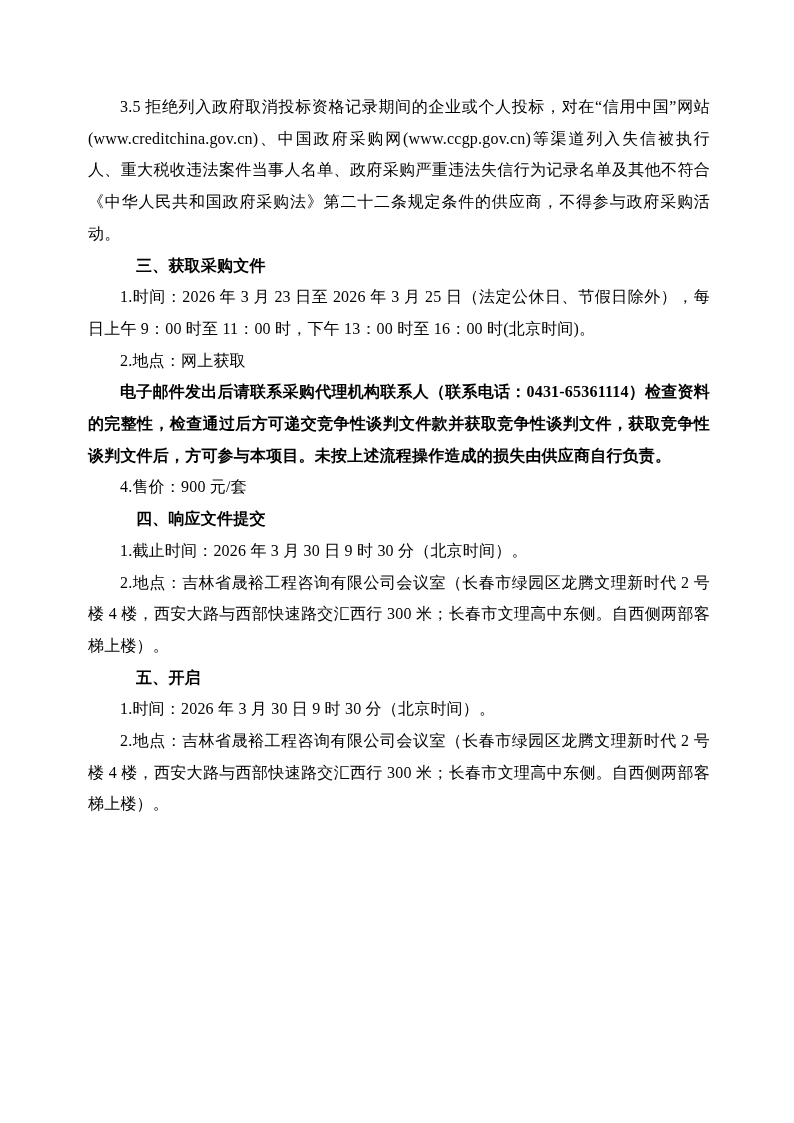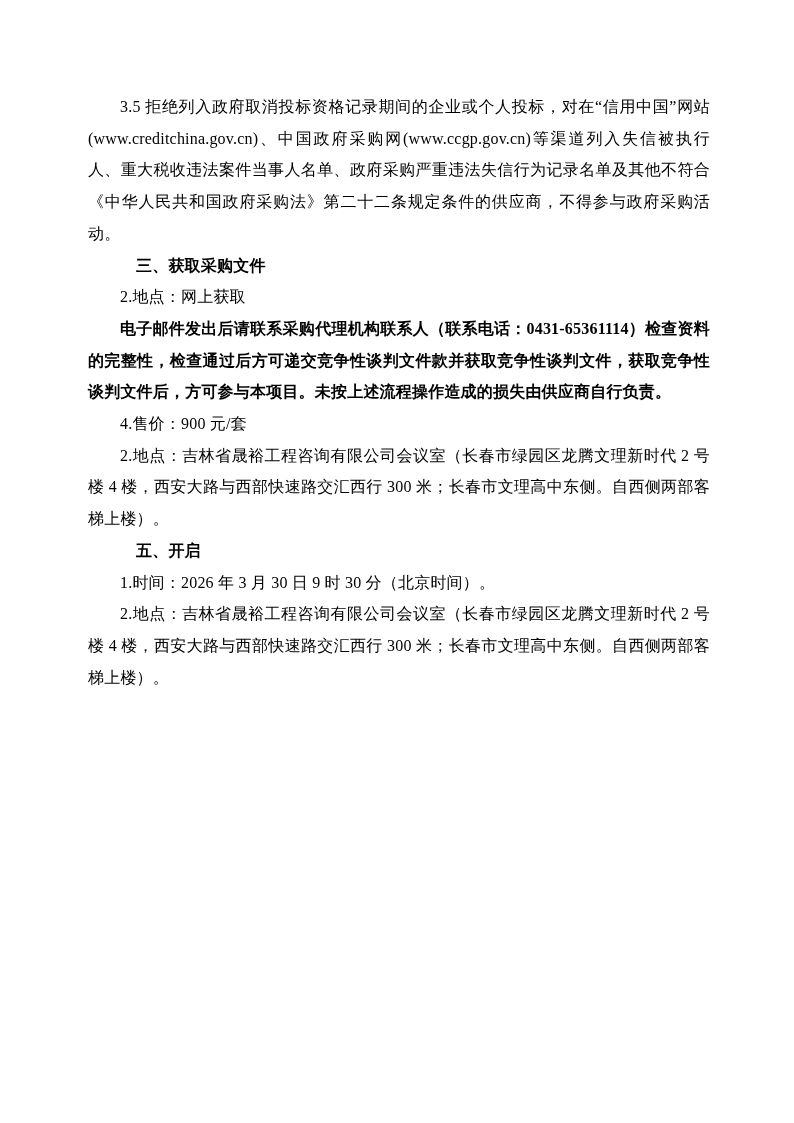--- a/index.html
+++ b/index.html
@@ -42,21 +42,24 @@
     margin-left: 48px;
   }
 </style>
 </head>
 <body>
 
 <div class="page">
   <div class="doc-body">
     <p class="body">3.5 拒绝列入政府取消投标资格记录期间的企业或个人投标，对在“信用中国”网站(www.creditchina.gov.cn)、中国政府采购网(www.ccgp.gov.cn)等渠道列入失信被执行人、重大税收违法案件当事人名单、政府采购严重违法失信行为记录名单及其他不符合《中华人民共和国政府采购法》第二十二条规定条件的供应商，不得参与政府采购活动。</p>
     <p class="heading">三、获取采购文件</p>
+    <p class="body">1.时间：2026 年 3 月 23 日至 2026 年 3 月 25 日（法定公休日、节假日除外），每日上午 9：00 时至 11：00 时，下午 13：00 时至 16：00 时(北京时间)。</p>
     <p class="body">2.地点：网上获取</p>
     <p class="body-bold">电子邮件发出后请联系采购代理机构联系人（联系电话：0431-65361114）检查资料的完整性，检查通过后方可递交竞争性谈判文件款并获取竞争性谈判文件，获取竞争性谈判文件后，方可参与本项目。未按上述流程操作造成的损失由供应商自行负责。</p>
     <p class="body">4.售价：900 元/套</p>
+    <p class="heading">四、响应文件提交</p>
+    <p class="body">1.截止时间：2026 年 3 月 30 日 9 时 30 分（北京时间）。</p>
     <p class="body">2.地点：吉林省晟裕工程咨询有限公司会议室（长春市绿园区龙腾文理新时代 2 号楼 4 楼，西安大路与西部快速路交汇西行 300 米；长春市文理高中东侧。自西侧两部客梯上楼）。</p>
     <p class="heading">五、开启</p>
     <p class="body">1.时间：2026 年 3 月 30 日 9 时 30 分（北京时间）。</p>
     <p class="body">2.地点：吉林省晟裕工程咨询有限公司会议室（长春市绿园区龙腾文理新时代 2 号楼 4 楼，西安大路与西部快速路交汇西行 300 米；长春市文理高中东侧。自西侧两部客梯上楼）。</p>
   </div>
 </div>
 
 </body></html>

